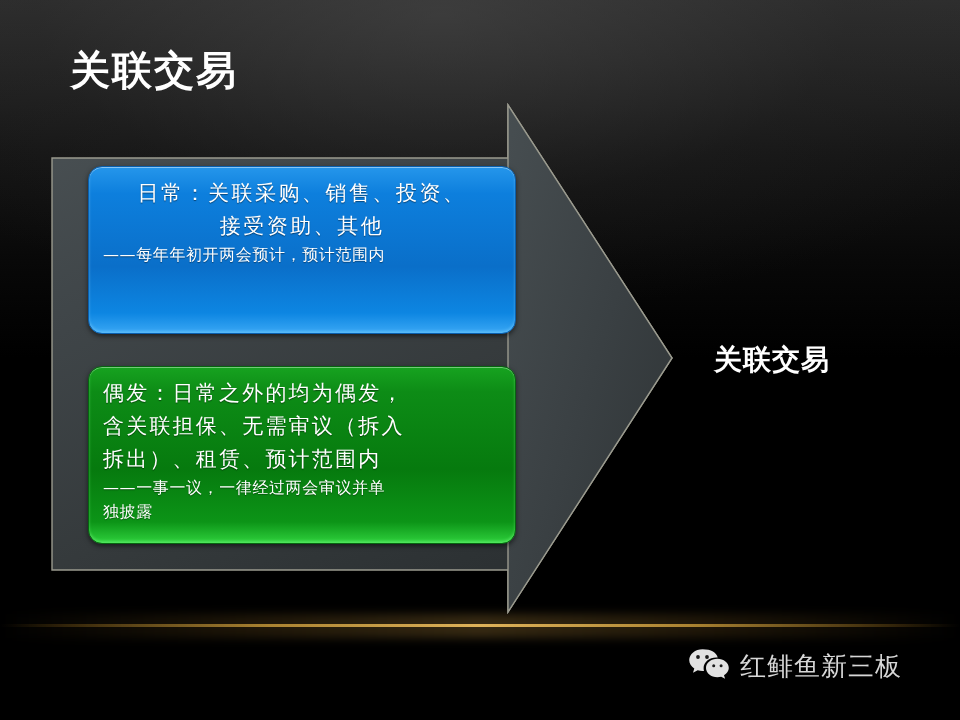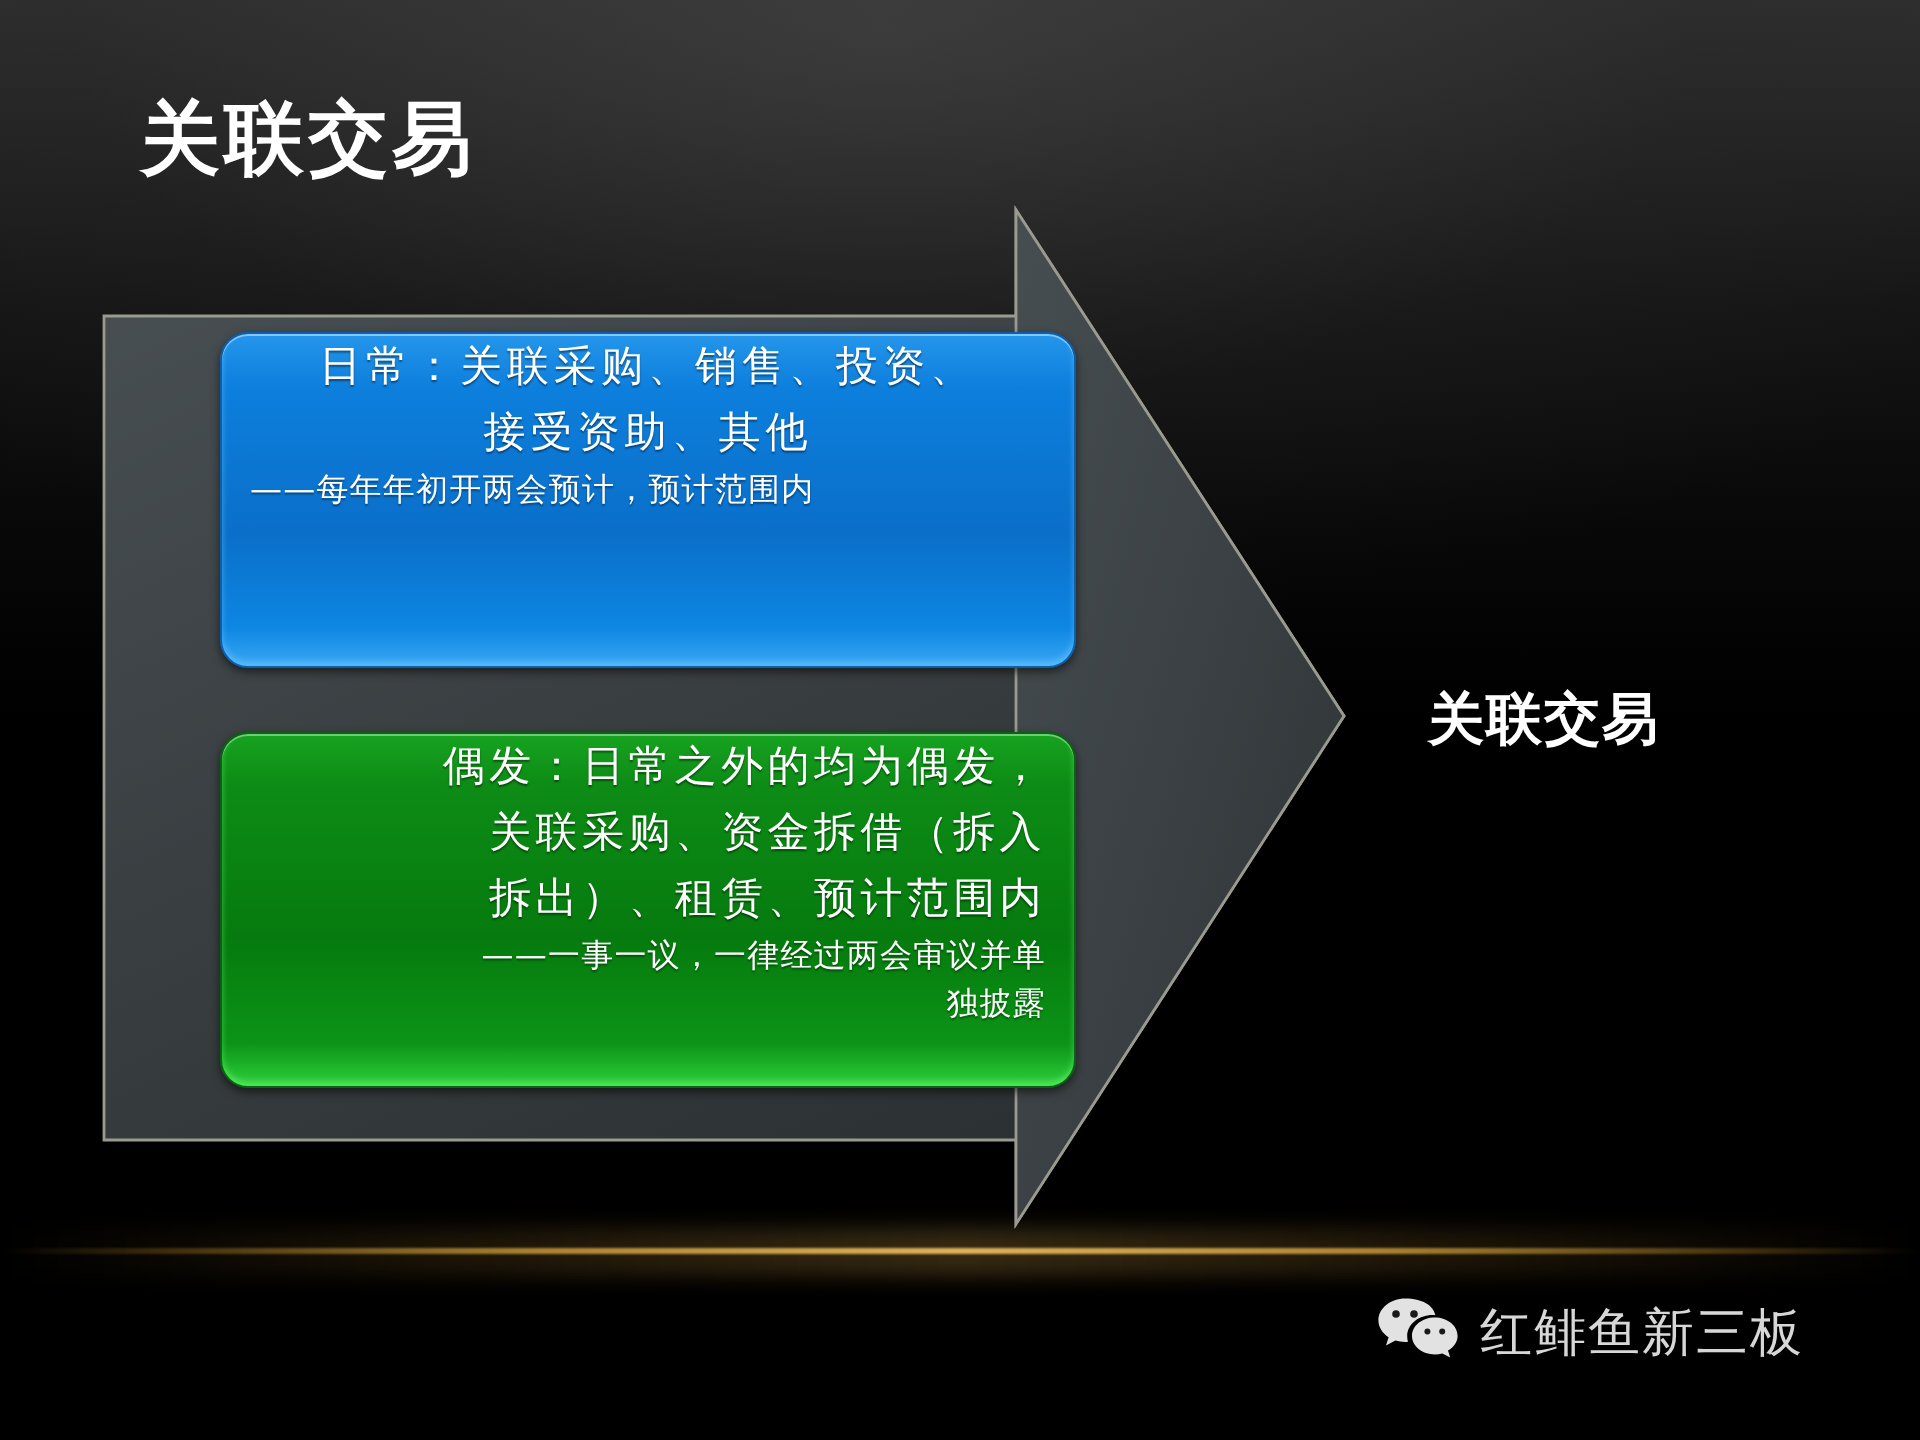--- a/index.html
+++ b/index.html
@@ -71,23 +71,22 @@
     width: 960px;
     height: 720px;
     pointer-events: none;
   }
 
   
   .cbox {
     position: absolute;
     box-sizing: border-box;
     border-radius: 14px;
-    padding: 0 14px 12px 14px;
+    padding: 10px 14px 12px 14px;
     overflow: hidden;
-    margin-left: 22px;
   }
   #blue-box {
     left: 88px;
     top: 166px;
     width: 428px;
     height: 168px;
     background: linear-gradient(180deg, #2596eb 0%, #0d7fdd 16%, #0a6fc9 60%, #0d86e2 88%, #39a7f4 100%);
     box-shadow: inset 0 1px 0 rgba(255,255,255,0.45),
                 inset 0 -2px 3px rgba(120,205,255,0.55),
                 0 2px 5px rgba(0,0,0,0.55);
@@ -101,21 +100,20 @@
     background: linear-gradient(180deg, #17a320 0%, #0d8c16 14%, #067a0e 58%, #0c9417 88%, #2ed03c 100%);
     box-shadow: inset 0 1px 0 rgba(255,255,255,0.4),
                 inset 0 -2px 3px rgba(120,255,130,0.5),
                 0 2px 5px rgba(0,0,0,0.55);
     border: 1px solid #066510;
   }
   .bline {
     color: #ffffff;
     font-family: "DejaVu Sans", "Liberation Sans", sans-serif;
     white-space: nowrap;
-    text-align: right;
   }
   .head-line {
     font-size: 21px;
     line-height: 33px;
     letter-spacing: 2.5px;
     text-shadow: 0 1px 1px rgba(0,0,0,0.45);
   }
   .head-line.center { text-align: center; }
   .sub-line {
     font-size: 16px;
@@ -185,21 +183,21 @@
   </svg>
 
   <div id="blue-box" class="cbox">
     <div class="bline head-line center">日常：关联采购、销售、投资、</div>
     <div class="bline head-line center">接受资助、其他</div>
     <div class="bline sub-line center">——每年年初开两会预计，预计范围内</div>
   </div>
 
   <div id="green-box" class="cbox">
     <div class="bline head-line">偶发：日常之外的均为偶发，</div>
-    <div class="bline head-line">关联采购、资金拆借（拆入</div>
+    <div class="bline head-line">含关联担保、无需审议（拆入</div>
     <div class="bline head-line">拆出）、租赁、预计范围内</div>
     <div class="bline sub-line">——一事一议，一律经过两会审议并单</div>
     <div class="bline sub-line">独披露</div>
   </div>
 
   <div id="right-label">关联交易</div>
 
   <div id="footer">
     <svg id="wechat-icon" width="42" height="36" viewBox="0 0 42 36" xmlns="http://www.w3.org/2000/svg">
       <g fill="#e2e2e2">

